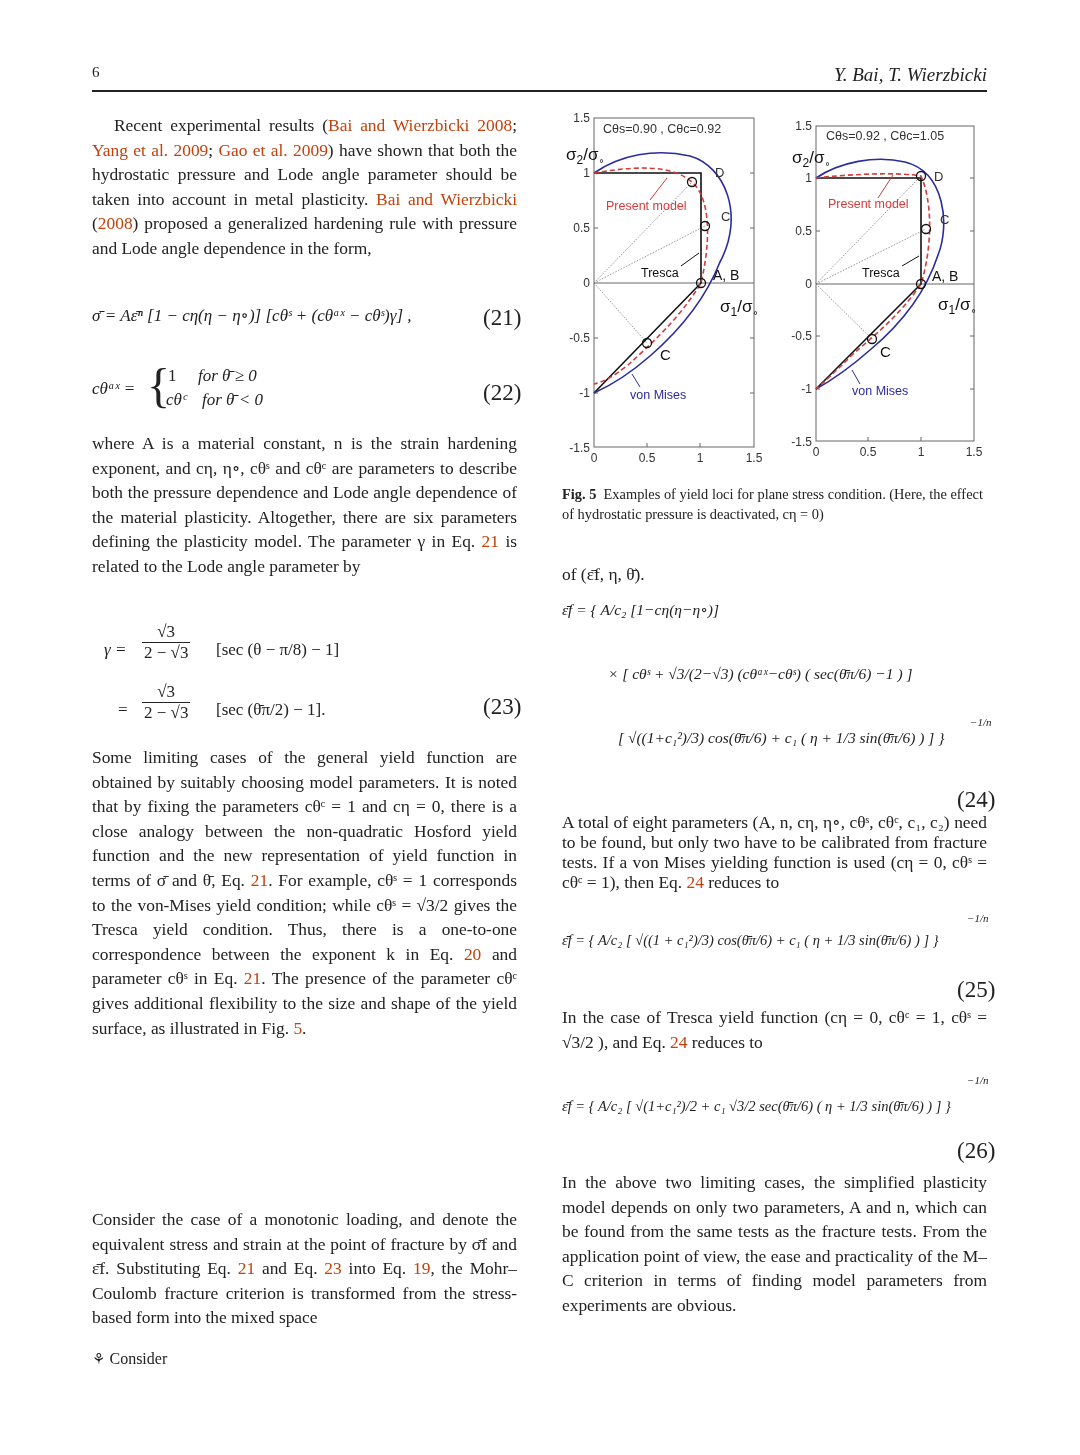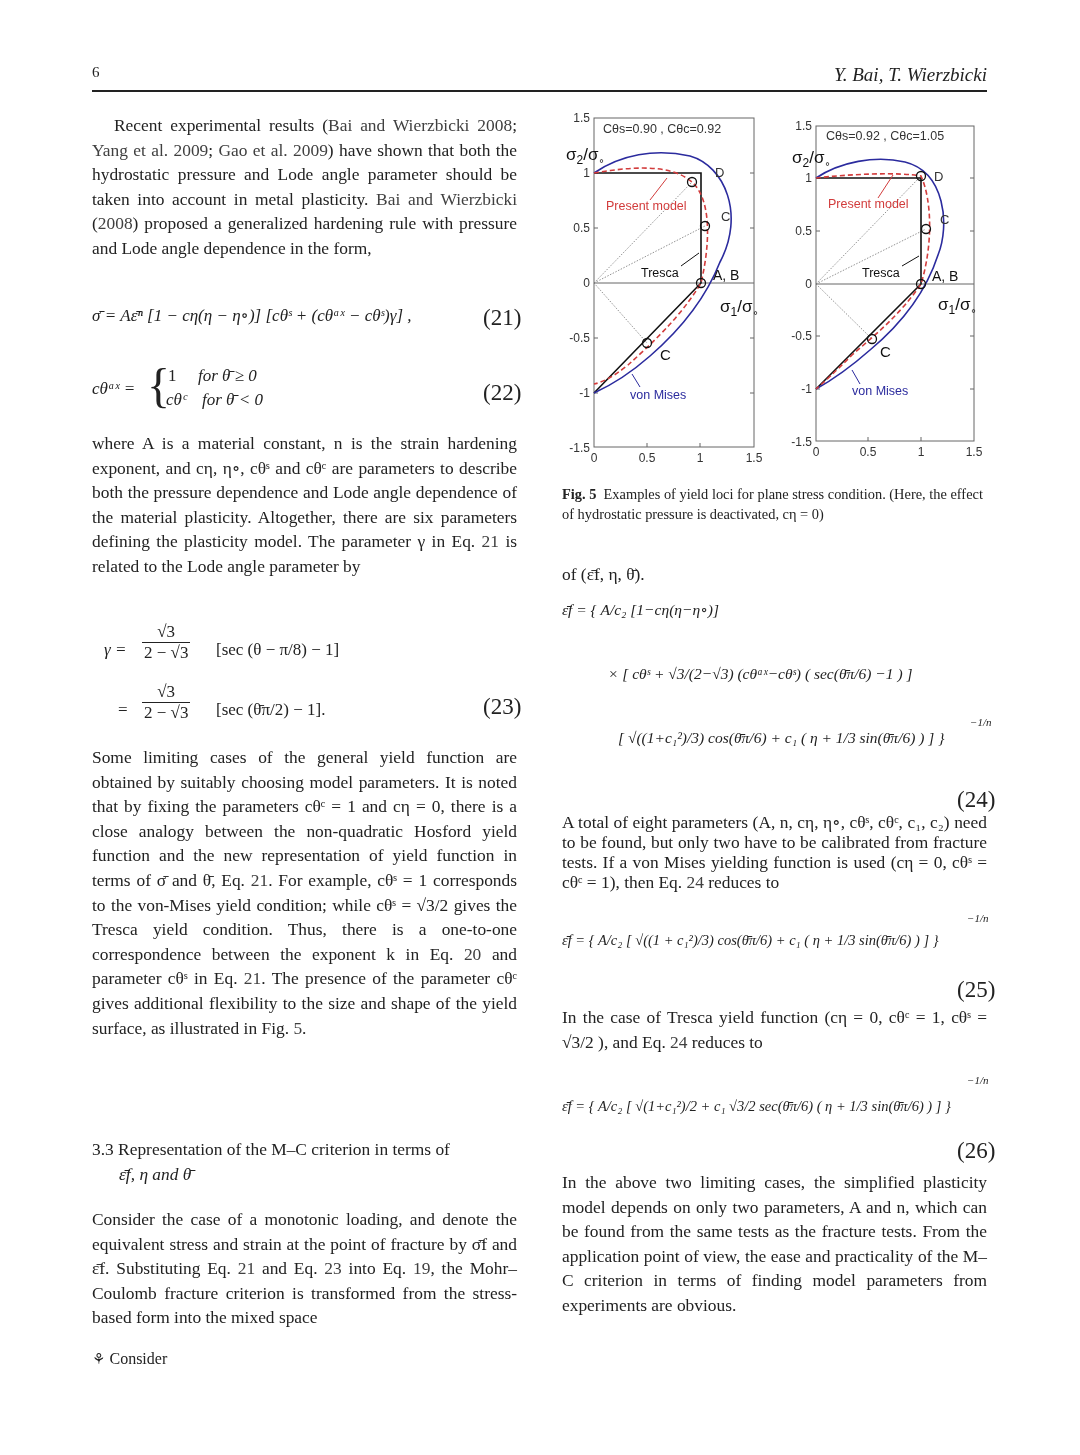--- a/index.html
+++ b/index.html
@@ -5,21 +5,21 @@
   html,body{margin:0;padding:0;background:#fff;}
   body{width:1080px;height:1455px;position:relative;overflow:hidden;font-family:"Liberation Serif","DejaVu Serif",serif;color:#222;}
   .hdr-num{position:absolute;left:92px;top:64px;font-size:15px;}
   .hdr-auth{position:absolute;right:93px;top:64px;font-size:19px;font-style:italic;}
   .hdr-rule{position:absolute;left:92px;top:90px;width:895px;height:2px;background:#222;}
   .col{position:absolute;font-size:17.4px;line-height:24.6px;text-align:justify;}
   .colL{left:92px;width:425px;}
   .colR{left:562px;width:425px;}
   .p{margin:0;}
   .ind{text-indent:22px;}
-  .lnk{color:#404040;}
+  .lnk{color:#c2410c;}
   .eq{position:absolute;font-size:17px;white-space:nowrap;font-style:italic;}
   .eqn{position:absolute;font-size:23px;}
   .sec{position:absolute;left:92px;top:1137px;font-size:17.4px;line-height:25px;}
   .caption{position:absolute;left:562px;top:484px;width:428px;font-size:14.4px;line-height:20px;}
   .caption b{font-weight:bold;}
   .springer{position:absolute;left:92px;top:1350px;font-size:16px;}
   .frac{display:inline-block;vertical-align:middle;text-align:center;font-style:normal;}
   .frac>span{display:block;padding:0 2px;}
   .frac>span.top{border-bottom:1px solid #222;}
   sup,sub{font-size:11px;}
@@ -67,22 +67,20 @@
     </span>
   <span style="position:absolute;left:112px;top:78px;font-style:normal;">[sec (θ̄π/2) − 1].</span>
 </div>
 <div class="eqn" style="left:483px;top:694px;font-family:Liberation Serif, serif;">(23)</div>
 
 <div class="col colL" style="top:745px;">
   <p class="p"><span>Some limiting cases of the general yield function are obtained by suitably choosing model parameters. It is noted that by fixing the parameters cθᶜ = 1 and cη = 0, there is a close analogy between the non-quadratic Hosford yield function and the new representation of yield function in terms of σ̄ and θ̄, Eq. </span><span class="lnk">21</span><span>. For example, cθˢ = 1 corresponds to the von-Mises yield condition; while cθˢ = √3/2 gives the Tresca yield condition. Thus, there is a one-to-one correspondence between the exponent k in Eq. </span><span class="lnk">20</span><span> and parameter cθˢ in Eq. </span><span class="lnk">21</span><span>. The presence of the parameter cθᶜ gives additional flexibility to the size and shape of the yield surface, as illustrated in Fig. </span><span class="lnk">5</span><span>.</span></p>
 </div>
 
 <div class="sec">
-  <div><span>3.3</span> <span>Representation of the M–C criterion in terms of</span></div>
-  <div style="padding-left:27px;font-style:italic;">ε̄f, η and θ̄</div>
 </div>
 
 <div class="col colL" style="top:1207px;">
   <p class="p"><span>Consider the case of a monotonic loading, and denote the equivalent stress and strain at the point of fracture by σ̄f and ε̄f. Substituting Eq. </span><span class="lnk">21</span><span> and Eq. </span><span class="lnk">23</span><span> into Eq. </span><span class="lnk">19</span><span>, the Mohr–Coulomb fracture criterion is transformed from the stress-based form into the mixed space</span></p>
 </div>
 
 <div class="springer">
   <span style="font-size:15px;">⚘</span>
   <span>Consider</span>
 </div>

